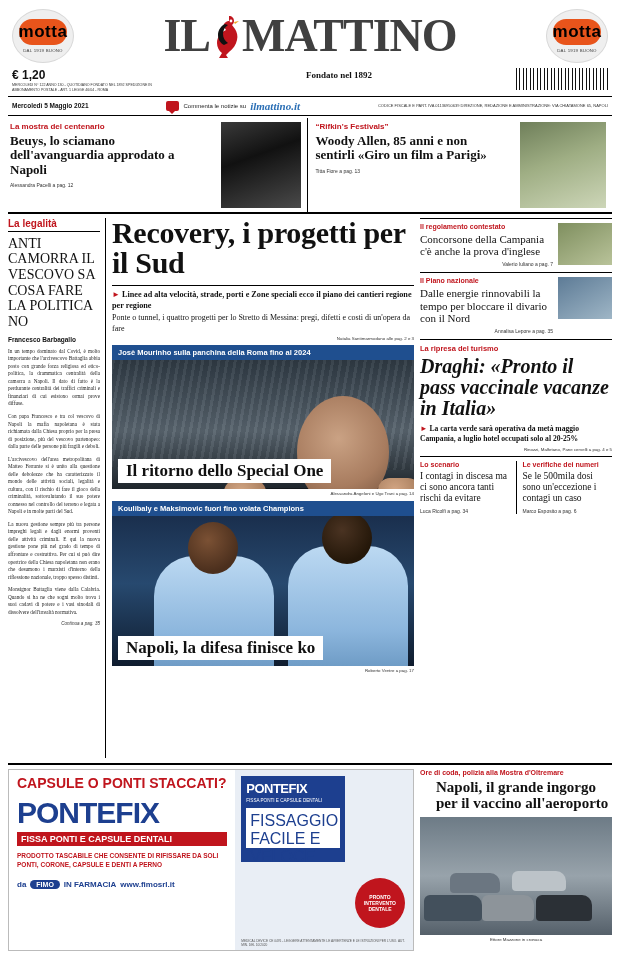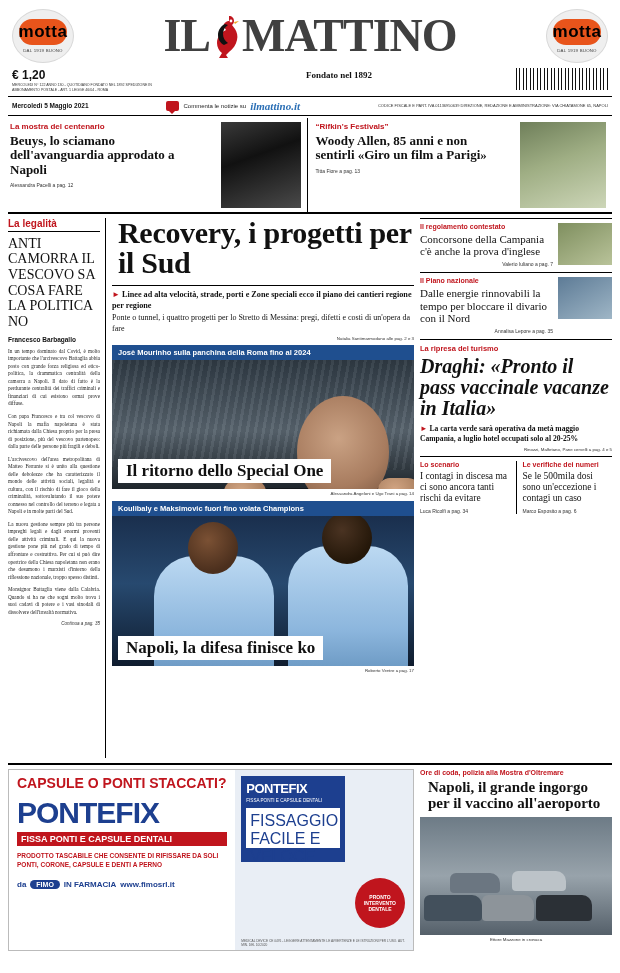--- a/index.html
+++ b/index.html
@@ -229,21 +229,21 @@
     color: #333;
     text-align: right;
   }
 
   
   .center { flex: 1; min-width: 0; }
   .headline {
     font-size: 30px;
     line-height: 1.02;
     font-weight: bold;
-    margin: 0 0 6px 6px;
+    margin: 0 0 6px 0;
     letter-spacing: -.3px;
   }
   .sub-rule { border-top: 1px solid #000; margin-bottom: 4px; }
   .summary {
     font-size: 8.2px;
     line-height: 1.3;
     font-weight: bold;
     font-family: "Liberation Serif", serif;
     margin-bottom: 2px;
   }
@@ -488,21 +488,21 @@
     font-size: 3.2px; color: #555; line-height: 1.25;
   }
 
   .bottom-right { width: 192px; }
   .br-kicker {
     font-family: "Liberation Sans", sans-serif;
     font-size: 7px; font-weight: bold; color: #c0151d;
     margin-bottom: 3px;
   }
   .br-head {
-    font-size: 15px; line-height: 1.1; font-weight: bold; margin: 0 0 5px 8px;
+    font-size: 15px; line-height: 1.1; font-weight: bold; margin: 0 0 5px 16px;
   }
   .br-photo {
     height: 118px;
     background: linear-gradient(180deg,#6d7b86 0%,#98a3ab 50%,#55606a 100%);
     position: relative;
     overflow: hidden;
   }
   .car {
     position: absolute; bottom: 14px; height: 26px; border-radius: 6px 10px 4px 4px;
     background: #2d3238;

